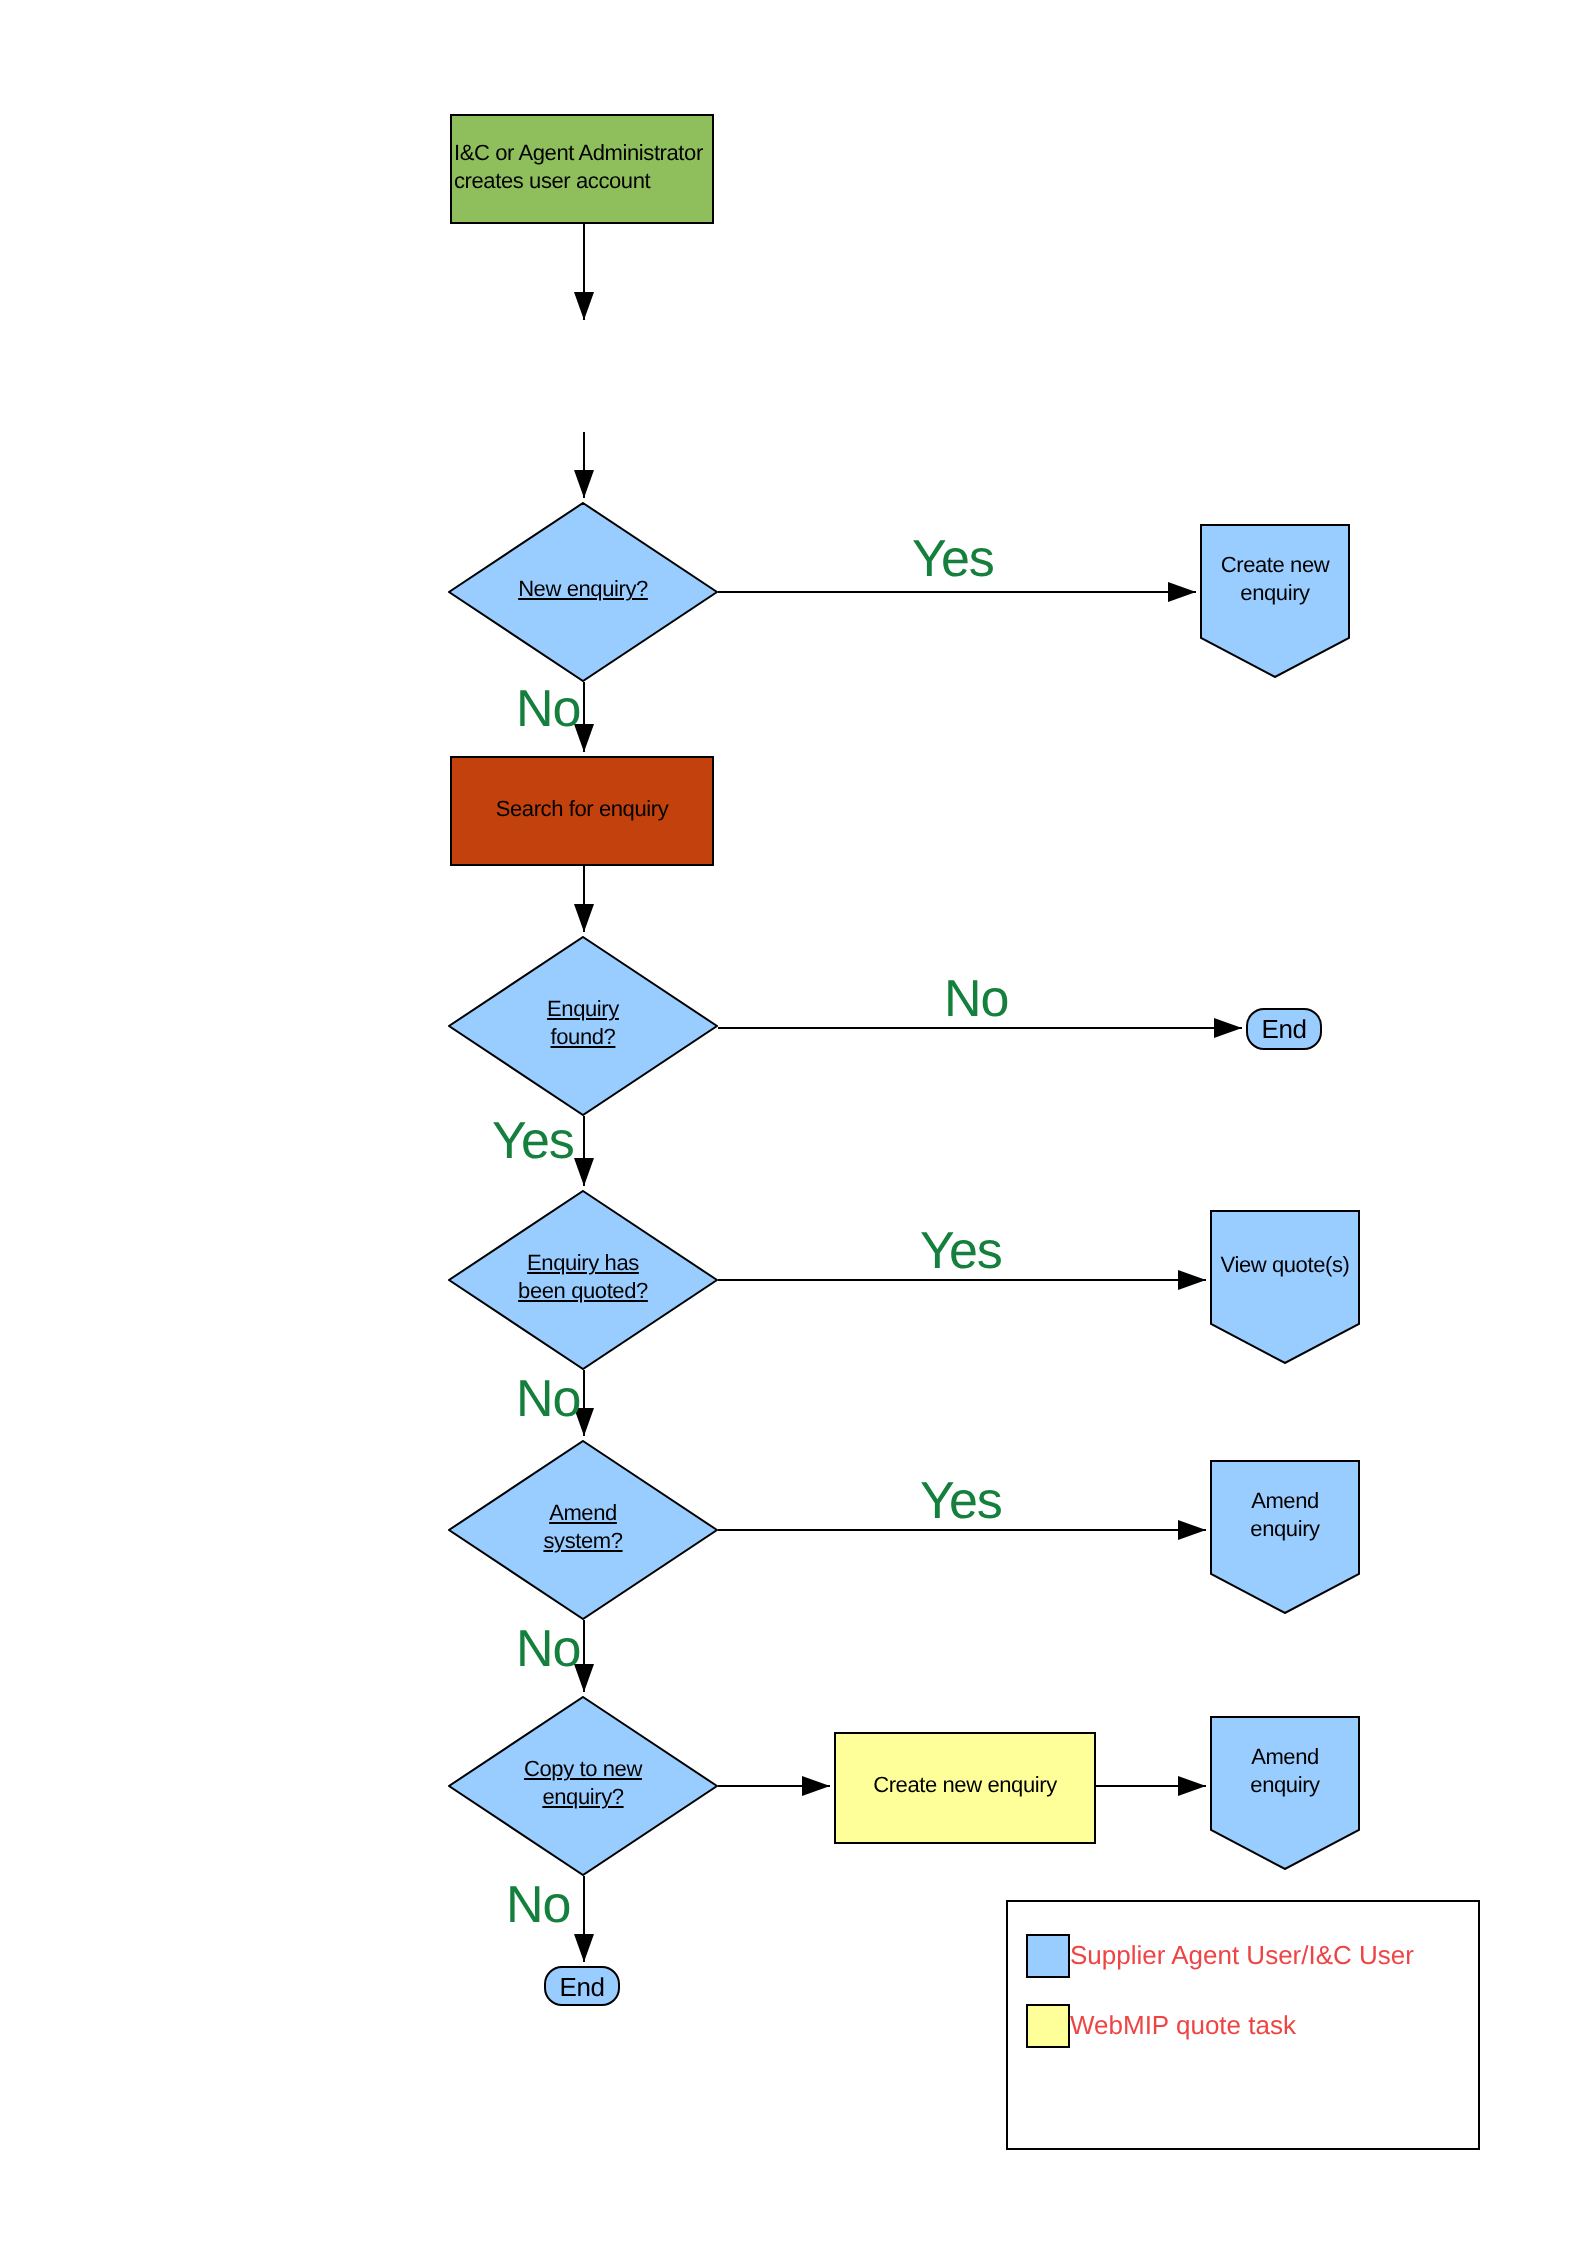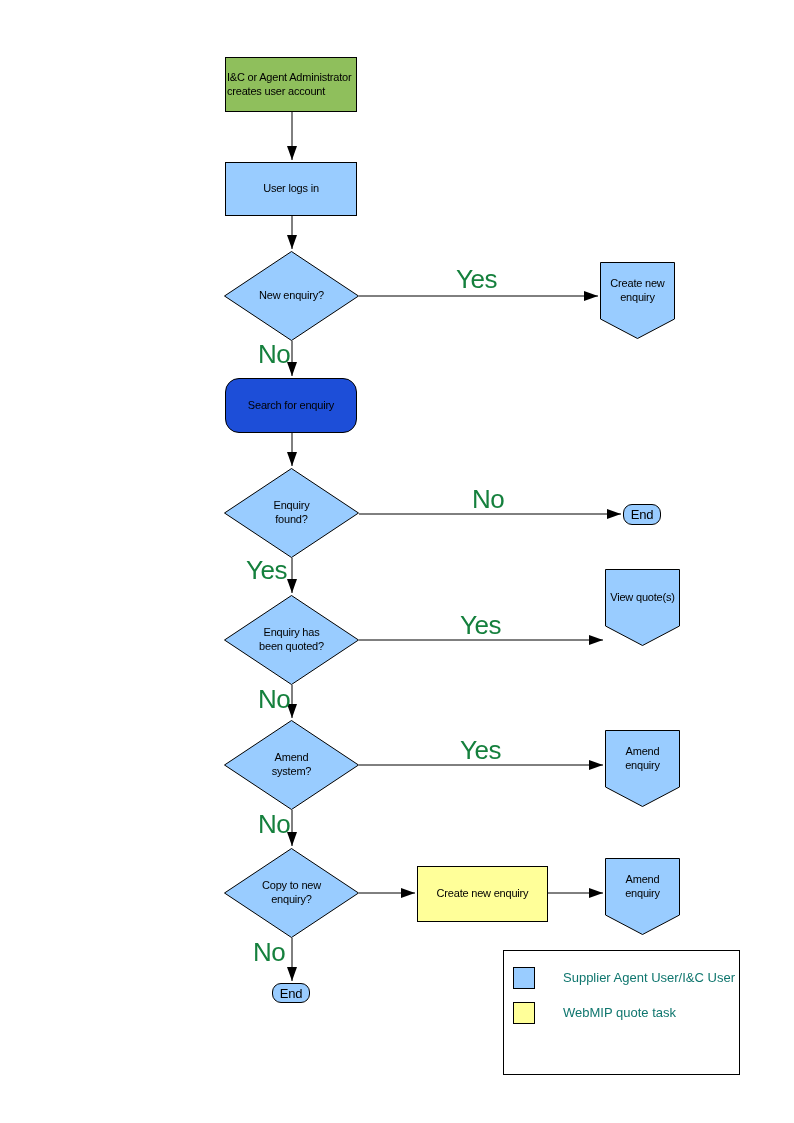--- a/index.html
+++ b/index.html
@@ -8,56 +8,56 @@
   #edges{position:absolute;left:0;top:0;z-index:1;}
   .shape{position:absolute;z-index:2;box-sizing:border-box;}
   .proc{border:1px solid #000;display:flex;align-items:center;justify-content:center;
         text-align:left;font-size:11px;letter-spacing:-0.2px;line-height:1.25;color:#000;padding:18px 1px;}
   .svgshape{display:block;}
   .shape-label{position:absolute;left:0;top:0;width:100%;display:flex;align-items:center;
         justify-content:center;text-align:center;font-size:11px;letter-spacing:-0.2px;
         line-height:1.25;color:#000;pointer-events:none;}
   .diamond{width:135px;height:90px;}
   .diamond .shape-label{height:90px;}
-  .diamond .shape-label span{display:inline-block;}
+  .diamond .shape-label span{display:inline-block;text-decoration:underline;}
   .pent{width:75px;height:77px;}
   .pent .shape-label{height:57px;padding:0 2px;box-sizing:border-box;}
   .term{border:1px solid #000;border-radius:9px;display:flex;align-items:center;
         justify-content:center;font-size:13px;letter-spacing:-0.2px;color:#000;}
   .branch-label{position:absolute;z-index:3;font-size:26px;line-height:1;color:#15803d;
         letter-spacing:-0.5px;}
   
   #admin-box{left:225px;top:57px;width:132px;height:55px;}
   #login-box{left:225px;top:162px;width:132px;height:54px;}
   #d1{left:224px;top:251px;} #d1 .shape-label span{max-width:92px;}
   #p1{left:600px;top:262px;}
   #y1{left:225px;top:378px;width:132px;height:55px;}
   #d2{left:224px;top:468px;} #d2 .shape-label span{max-width:50px;}
   #end1{left:623px;top:504px;width:38px;height:21px;}
   #d3{left:224px;top:595px;} #d3 .shape-label span{max-width:74px;}
-  #p2{left:605px;top:569px;}
+  #p2{left:605px;top:605px;}
   #d4{left:224px;top:720px;} #d4 .shape-label span{max-width:52px;}
   #p3{left:605px;top:730px;}
   #d5{left:224px;top:848px;} #d5 .shape-label span{max-width:72px;}
   #y2{left:417px;top:866px;width:131px;height:56px;}
   #p4{left:605px;top:858px;}
   #end2{left:272px;top:983px;width:38px;height:20px;}
   
   #lbl-yes1{left:456px;top:266px;} #lbl-no1{left:258px;top:341px;}
   #lbl-no2{left:472px;top:486px;}  #lbl-yes2{left:246px;top:557px;}
   #lbl-yes3{left:460px;top:612px;} #lbl-no3{left:258px;top:686px;}
   #lbl-yes4{left:460px;top:737px;} #lbl-no4{left:258px;top:811px;}
   #lbl-no5{left:253px;top:939px;}
   
   #legend{left:503px;top:950px;width:237px;height:125px;border:1px solid #000;background:#fff;}
   .legend-row{position:absolute;left:9px;display:flex;align-items:flex-start;}
   .legend-row.center{align-items:center;}
   #legend-row-1{top:16px;} #legend-row-2{top:51px;} #legend-row-3{top:86px;}
   .swatch{width:22px;height:22px;border:1px solid #000;flex:0 0 auto;box-sizing:border-box;}
-  .legend-label{margin-left:28px;font-size:13px;line-height:1.3;color:#0f766e;width:190px;}
+  .legend-label{margin-left:0;font-size:13px;line-height:1.3;color:#ef4444;width:190px;}
   .legend-row.center .legend-label{margin-top:0;}
 </style>
 </head>
 <body>
 
 <div id="canvas">
 
   <svg id="edges" width="794" height="1123">
     <defs>
       <marker id="arrow" markerUnits="userSpaceOnUse" markerWidth="14" markerHeight="10" refX="14" refY="5" orient="auto">
@@ -77,41 +77,40 @@
       <line x1="359" y1="765" x2="603" y2="765" marker-end="url(#arrow)"></line>
       <line x1="292" y1="810" x2="292" y2="846" marker-end="url(#arrow)"></line>
       <line x1="359" y1="893" x2="415" y2="893" marker-end="url(#arrow)"></line>
       <line x1="548" y1="893" x2="603" y2="893" marker-end="url(#arrow)"></line>
       <line x1="292" y1="938" x2="292" y2="981" marker-end="url(#arrow)"></line>
     </g>
   </svg>
 
   <div class="shape proc" id="admin-box" style="background-color: rgb(143, 191, 92);">I&amp;C or Agent Administrator creates user account</div>
 
-  <div class="shape proc" id="login-box" style="background-color: rgb(153, 204, 255);">User logs in</div>
 
   <div class="shape diamond" id="d1">
     <svg class="svgshape" width="135" height="90" viewBox="0 0 135 90" preserveAspectRatio="none">
       <polygon points="67.5,0.5 134.5,45 67.5,89.5 0.5,45" stroke="#000" stroke-width="1" style="fill: rgb(153, 204, 255);"></polygon>
     </svg>
     <div class="shape-label">
         <span>New enquiry?</span>
       </div>
   </div>
 
   <div class="shape pent" id="p1">
     <svg class="svgshape" width="75" height="77" viewBox="0 0 75 77">
       <polygon points="0.5,0.5 74.5,0.5 74.5,57 37.5,76.5 0.5,57" stroke="#000" stroke-width="1" style="fill: rgb(153, 204, 255);"></polygon>
     </svg>
     <div class="shape-label">
         <span>Create new enquiry</span>
       </div>
   </div>
 
-  <div class="shape proc" id="y1" style="background-color: #1d4ed8; border-radius: 14px;">Search for enquiry</div>
+  <div class="shape proc" id="y1" style="background-color: #c2410c;">Search for enquiry</div>
 
   <div class="shape diamond" id="d2">
     <svg class="svgshape" width="135" height="90" viewBox="0 0 135 90" preserveAspectRatio="none">
       <polygon points="67.5,0.5 134.5,45 67.5,89.5 0.5,45" stroke="#000" stroke-width="1" style="fill: rgb(153, 204, 255);"></polygon>
     </svg>
     <div class="shape-label">
         <span>Enquiry found?</span>
       </div>
   </div>
 

